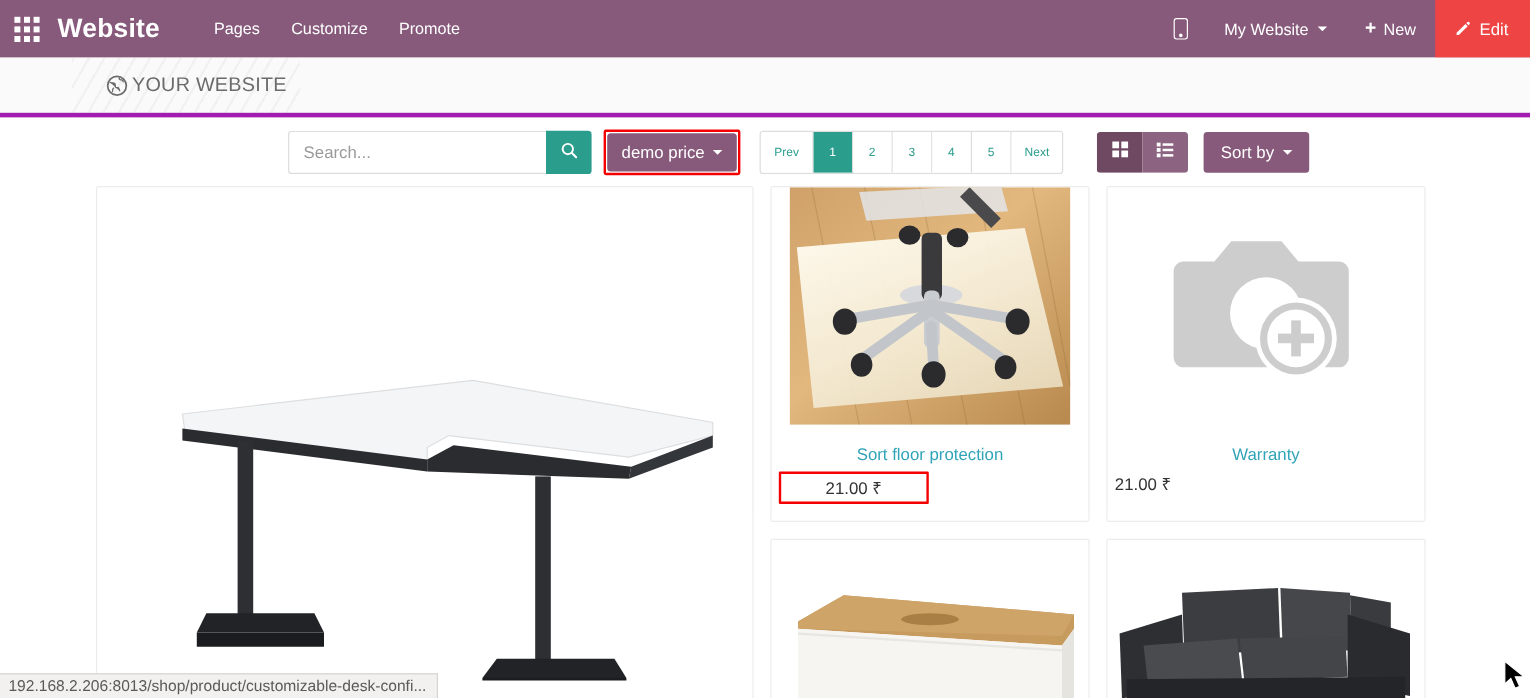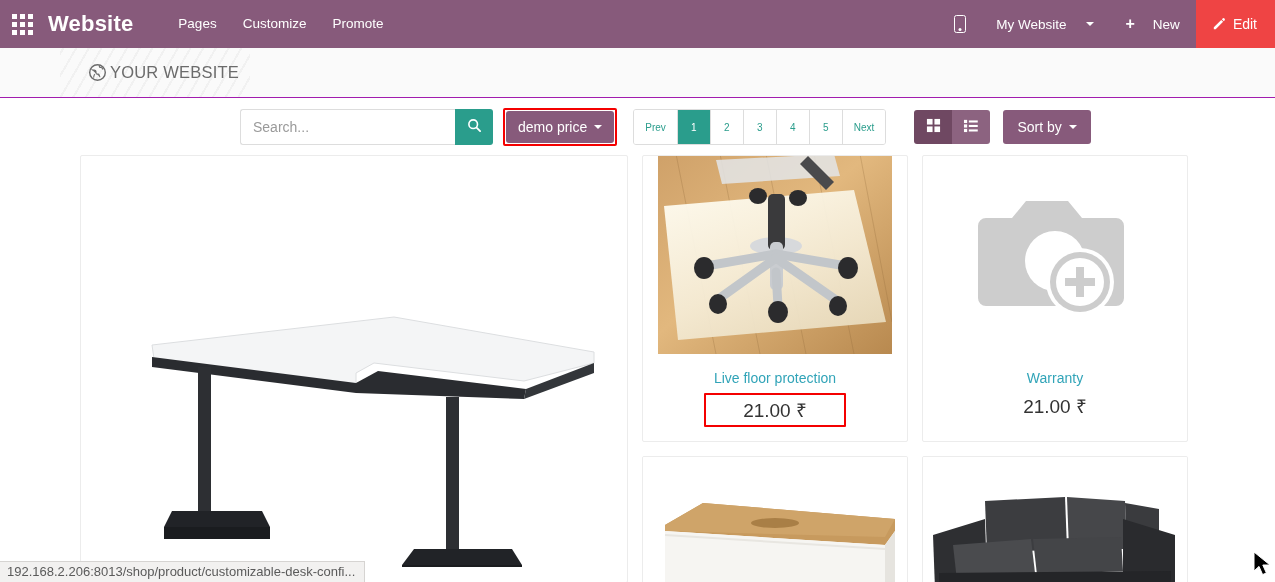--- a/index.html
+++ b/index.html
@@ -61,21 +61,20 @@
   .phone-ico::after {
     content: ""; position: absolute; left: 50%; bottom: 1px;
     transform: translateX(-50%);
     width: 3px; height: 3px; border-radius: 50%;
     background: #fff;
   }
   .my-website-btn, .new-btn {
     display: flex; align-items: center;
     font-size: 13.5px; padding: 0 16px; cursor: pointer;
     white-space: nowrap;
-    gap: 12px;
   }
   .caret-dn {
     display: inline-block;
     border-left: 4px solid transparent;
     border-right: 4px solid transparent;
     border-top: 4.5px solid currentColor;
     margin-left: 7px;
   }
   .plus-sign { font-size: 16px; font-weight: bold; margin-right: 6px; }
   .edit-btn {
@@ -83,21 +82,21 @@
     background: #ef4444;
     padding: 0 18px 0 15px;
     font-size: 14px; cursor: pointer;
   }
   .pencil-ico { margin-right: 7px; display: inline-flex; }
 
   
   .site-header {
     height: 50px;
     background: #fafafa;
-    border-bottom: 1px solid #a21caf;
+    border-bottom: 4px solid #a21caf;
     display: flex;
     align-items: center;
     padding: 0 22px 0 26px;
     position: relative;
   }
   .site-header::before {
     content: "";
     position: absolute; left: 60px; top: 0; width: 190px; height: 100%;
     background: repeating-linear-gradient(-60deg,
       rgba(0,0,0,0) 0px, rgba(0,0,0,0) 9px,
@@ -239,22 +238,22 @@
   .col-right { display: flex; flex-direction: column; gap: 14px; }
   .row-right { display: flex; gap: 14px; }
   .card-sm { width: 266px; }
   .card-sm .thumb { height: 200px; display: flex; align-items: center; justify-content: center; overflow: hidden; }
   .card-sm .pname {
     text-align: center; color: #31a4b8;
     font-size: 14px; padding: 14px 6px 0 6px;
     cursor: pointer;
   }
   .card-sm .pprice {
-    text-align: center; color: #333333;
-    font-size: 19px; padding: 7px 6px 14px 6px;
+    text-align: left; color: #333333;
+    font-size: 14px; padding: 7px 6px 14px 6px;
   }
   .price-hl {
     border: 2.5px solid #f40000;
     display: inline-block;
     padding: 2px 37px;
     border-radius: 1px;
   }
   .card-sm2 { width: 266px; height: 145px; overflow: hidden; }
 
   
@@ -464,21 +463,21 @@
                   <ellipse cx="100" cy="42" rx="9" ry="8"></ellipse>
                   <ellipse cx="140" cy="44" rx="9" ry="8"></ellipse>
                 </g>
 
                 <path d="M58 6 L176 0 L182 22 L64 30 Z" fill="#e3e5e7" opacity="0.85"></path>
                 <path d="M150 2 L176 28 L168 36 L142 10 Z" fill="#4a4a4c"></path>
               </g>
             </svg>
           </div>
         </div>
-        <div class="pname">Live floor protection</div>
+        <div class="pname">Sort floor protection</div>
         <div class="pprice">
           <span class="price-hl">21.00 ₹</span>
         </div>
       </div>
 
       <div class="card card-sm">
         <div class="thumb">
           <div>
             <svg width="170" height="140" viewBox="0 0 170 140">
               <path d="M8 34 h34 l14 -17 h42 l14 17 h34 a8 8 0 0 1 8 8 v72 a8 8 0 0 1 -8 8 h-130 a8 8 0 0 1 -8 -8 v-72 a8 8 0 0 1 8 -8 z" fill="#cdcdcd"></path>

